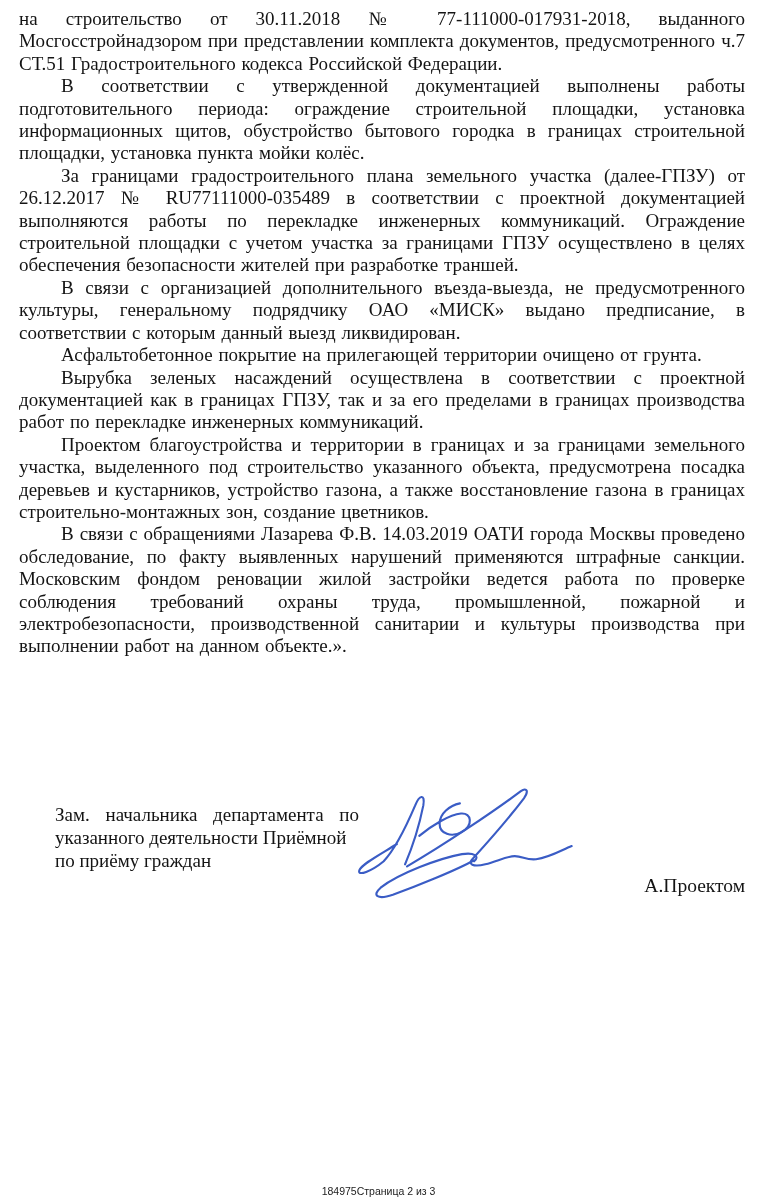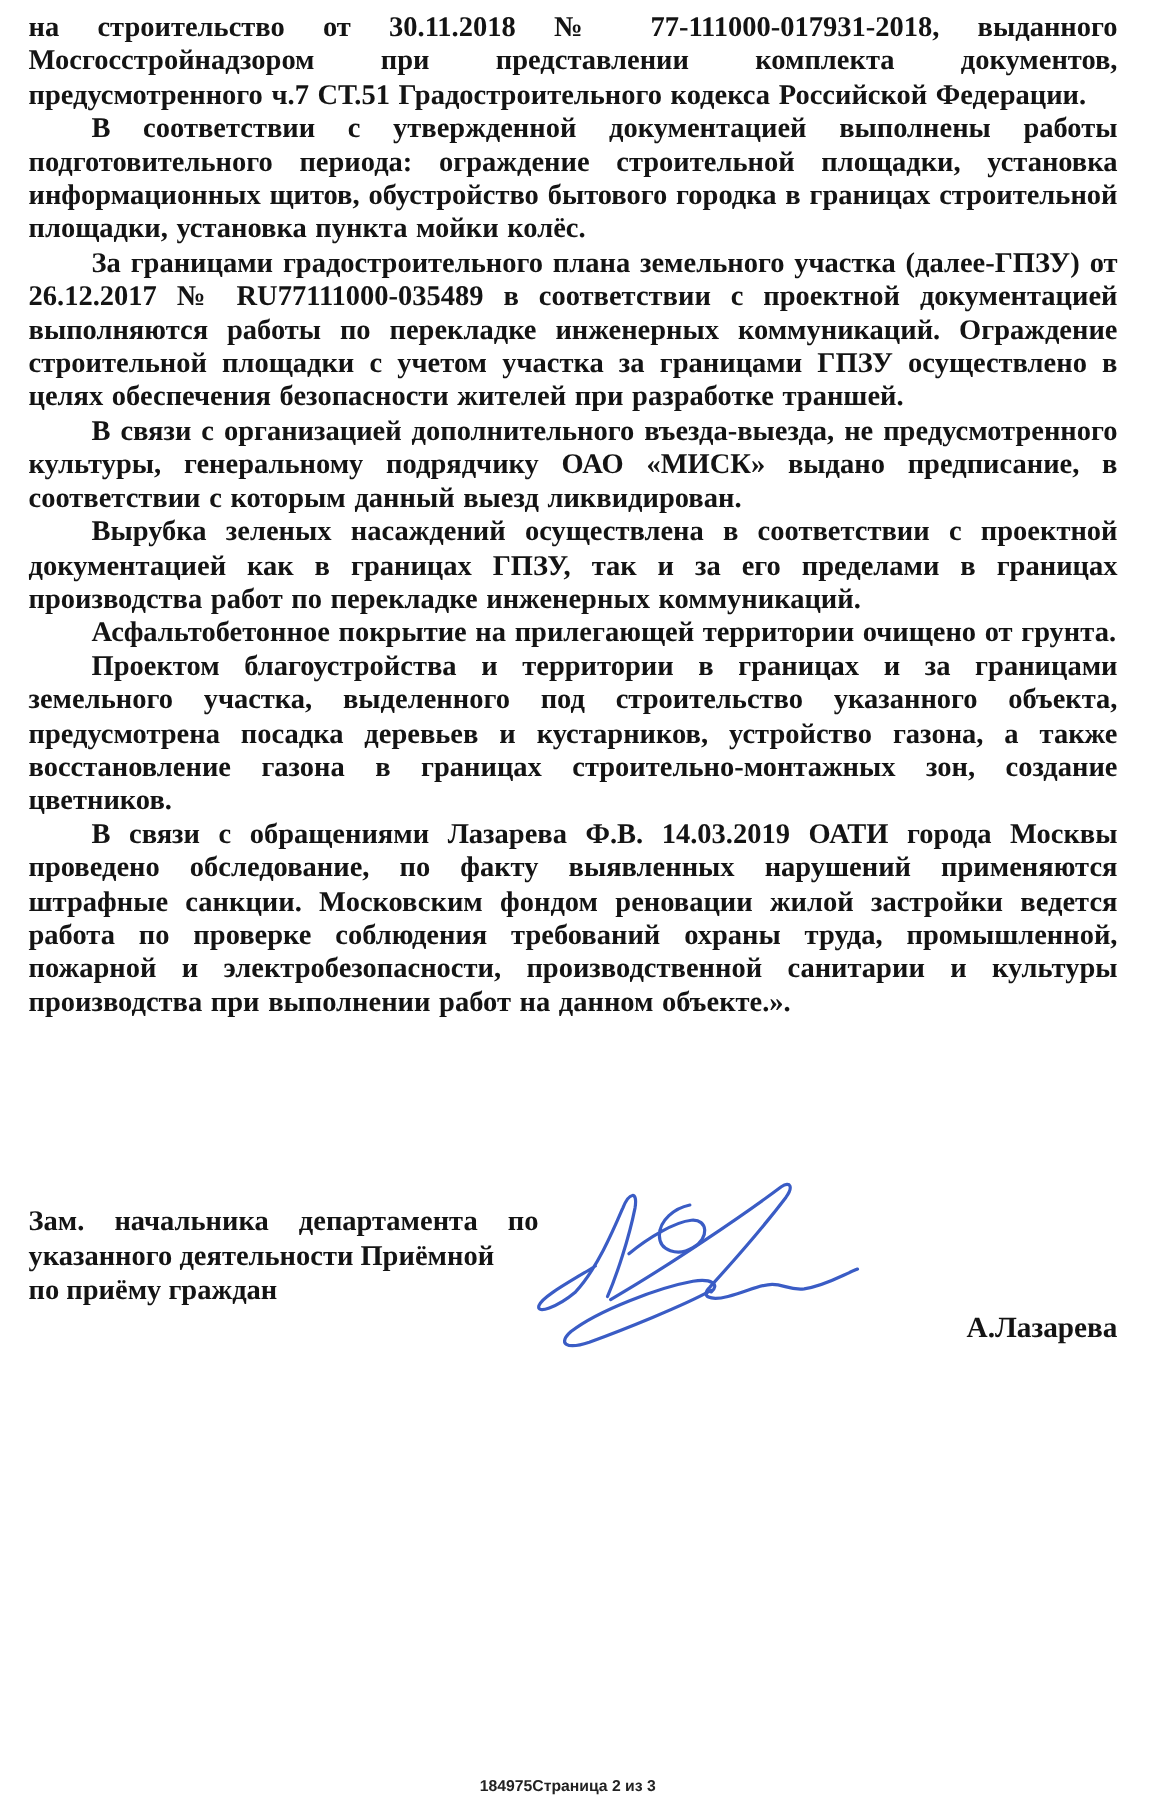--- a/index.html
+++ b/index.html
@@ -4,21 +4,20 @@
 <style>
   html, body { margin:0; padding:0; background:#ffffff; }
   .page {
     position:relative;
     width:782px;
     height:1200px;
     background:#ffffff;
     overflow:hidden;
     font-family:"Liberation Serif", serif;
     color:#141414;
-    font-weight:bold;
   }
   .letter-body {
     position:absolute;
     left:19px;
     top:8px;
     width:726px;
     font-size:19px;
     line-height:22.4px;
     text-align:justify;
     text-align-last:left;
@@ -32,21 +31,21 @@
     left:19px;
     right:37px;
     top:803px;
     height:95px;
   }
   .signoff-title {
     width:340px;
     font-size:19px;
     line-height:23px;
   }
-  .signoff-title .sig-line { text-align:left; }
+  .signoff-title .sig-line { text-align:left;margin-left:36px; }
   .signoff-title .sig-line.justify-last {
     text-align:justify;
     text-align-last:justify;
   }
   .signature-svg {
     position:absolute;
     left:332px;
     top:-22px;
     width:230px;
     height:127px;
@@ -74,41 +73,41 @@
 </head>
 <body>
 
 <div class="page">
 
   <div class="letter-body" id="letter-body">
       <p class="">на строительство от 30.11.2018 № 77-111000-017931-2018, выданного Мосгосстройнадзором при представлении комплекта документов, предусмотренного ч.7 СТ.51 Градостроительного кодекса Российской Федерации.</p>
       <p class="indented">В соответствии с утвержденной документацией выполнены работы подготовительного периода: ограждение строительной площадки, установка информационных щитов, обустройство бытового городка в границах строительной площадки, установка пункта мойки колёс.</p>
       <p class="indented">За границами градостроительного плана земельного участка (далее-ГПЗУ) от 26.12.2017 № RU77111000-035489 в соответствии с проектной документацией выполняются работы по перекладке инженерных коммуникаций. Ограждение строительной площадки с учетом участка за границами ГПЗУ осуществлено в целях обеспечения безопасности жителей при разработке траншей.</p>
       <p class="indented">В связи с организацией дополнительного въезда-выезда, не предусмотренного культуры, генеральному подрядчику ОАО «МИСК» выдано предписание, в соответствии с которым данный выезд ликвидирован.</p>
+      <p class="indented">Асфальтобетонное покрытие на прилегающей территории очищено от грунта.</p>
       <p class="indented">Вырубка зеленых насаждений осуществлена в соответствии с проектной документацией как в границах ГПЗУ, так и за его пределами в границах производства работ по перекладке инженерных коммуникаций.</p>
-      <p class="indented">Асфальтобетонное покрытие на прилегающей территории очищено от грунта.</p>
       <p class="indented">Проектом благоустройства и территории в границах и за границами земельного участка, выделенного под строительство указанного объекта, предусмотрена посадка деревьев и кустарников, устройство газона, а также восстановление газона в границах строительно-монтажных зон, создание цветников.</p>
       <p class="indented">В связи с обращениями Лазарева Ф.В. 14.03.2019 ОАТИ города Москвы проведено обследование, по факту выявленных нарушений применяются штрафные санкции. Московским фондом реновации жилой застройки ведется работа по проверке соблюдения требований охраны труда, промышленной, пожарной и электробезопасности, производственной санитарии и культуры производства при выполнении работ на данном объекте.».</p>
     </div>
 
   <div class="signoff">
     <div class="signoff-title" id="signoff-title">
         <div class="sig-line justify-last">Зам. начальника департамента по</div>
         <div class="sig-line">указанного деятельности Приёмной</div>
         <div class="sig-line">по приёму граждан</div>
       </div>
 
     <svg class="signature-svg" viewBox="0 0 220 125" xmlns="http://www.w3.org/2000/svg" fill="none" stroke="#3a5cc5" stroke-width="2.1" stroke-linecap="round" stroke-linejoin="round">
       <path d="M 42 62 C 26 72, 7 82, 5 88 C 3 94, 17 89, 29 79 C 43 64, 54 38, 60 24 C 64 14, 70 12, 68 24 C 64 44, 56 68, 50 82"></path>
       <path d="M 64 54 C 76 44, 94 33, 105 32 C 116 31, 117 44, 106 50 C 96 56, 84 52, 84 42 C 84 32, 94 24, 104 22"></path>
       <path d="M 52 84 C 90 62, 140 28, 164 10 C 170 6, 172 10, 167 17 C 148 42, 127 65, 117 76 C 111 82, 117 85, 129 82 C 141 79, 150 74, 158 74 C 166 74, 169 78, 179 77 C 193 75, 204 68, 214 64"></path>
       <path d="M 118 78 C 100 88, 60 104, 38 112 C 23 117, 17 113, 26 105 C 44 91, 84 76, 106 72 C 118 70, 124 74, 118 79"></path>
     </svg>
 
-    <div class="signoff-name">А.Лазарева</div>
+    <div class="signoff-name">А.Проектом</div>
   </div>
 
   <div class="page-footer">
     <span>184975</span>
     <span>Страница 2 из 3</span>
   </div>
 
 </div>
 
 </body></html>

